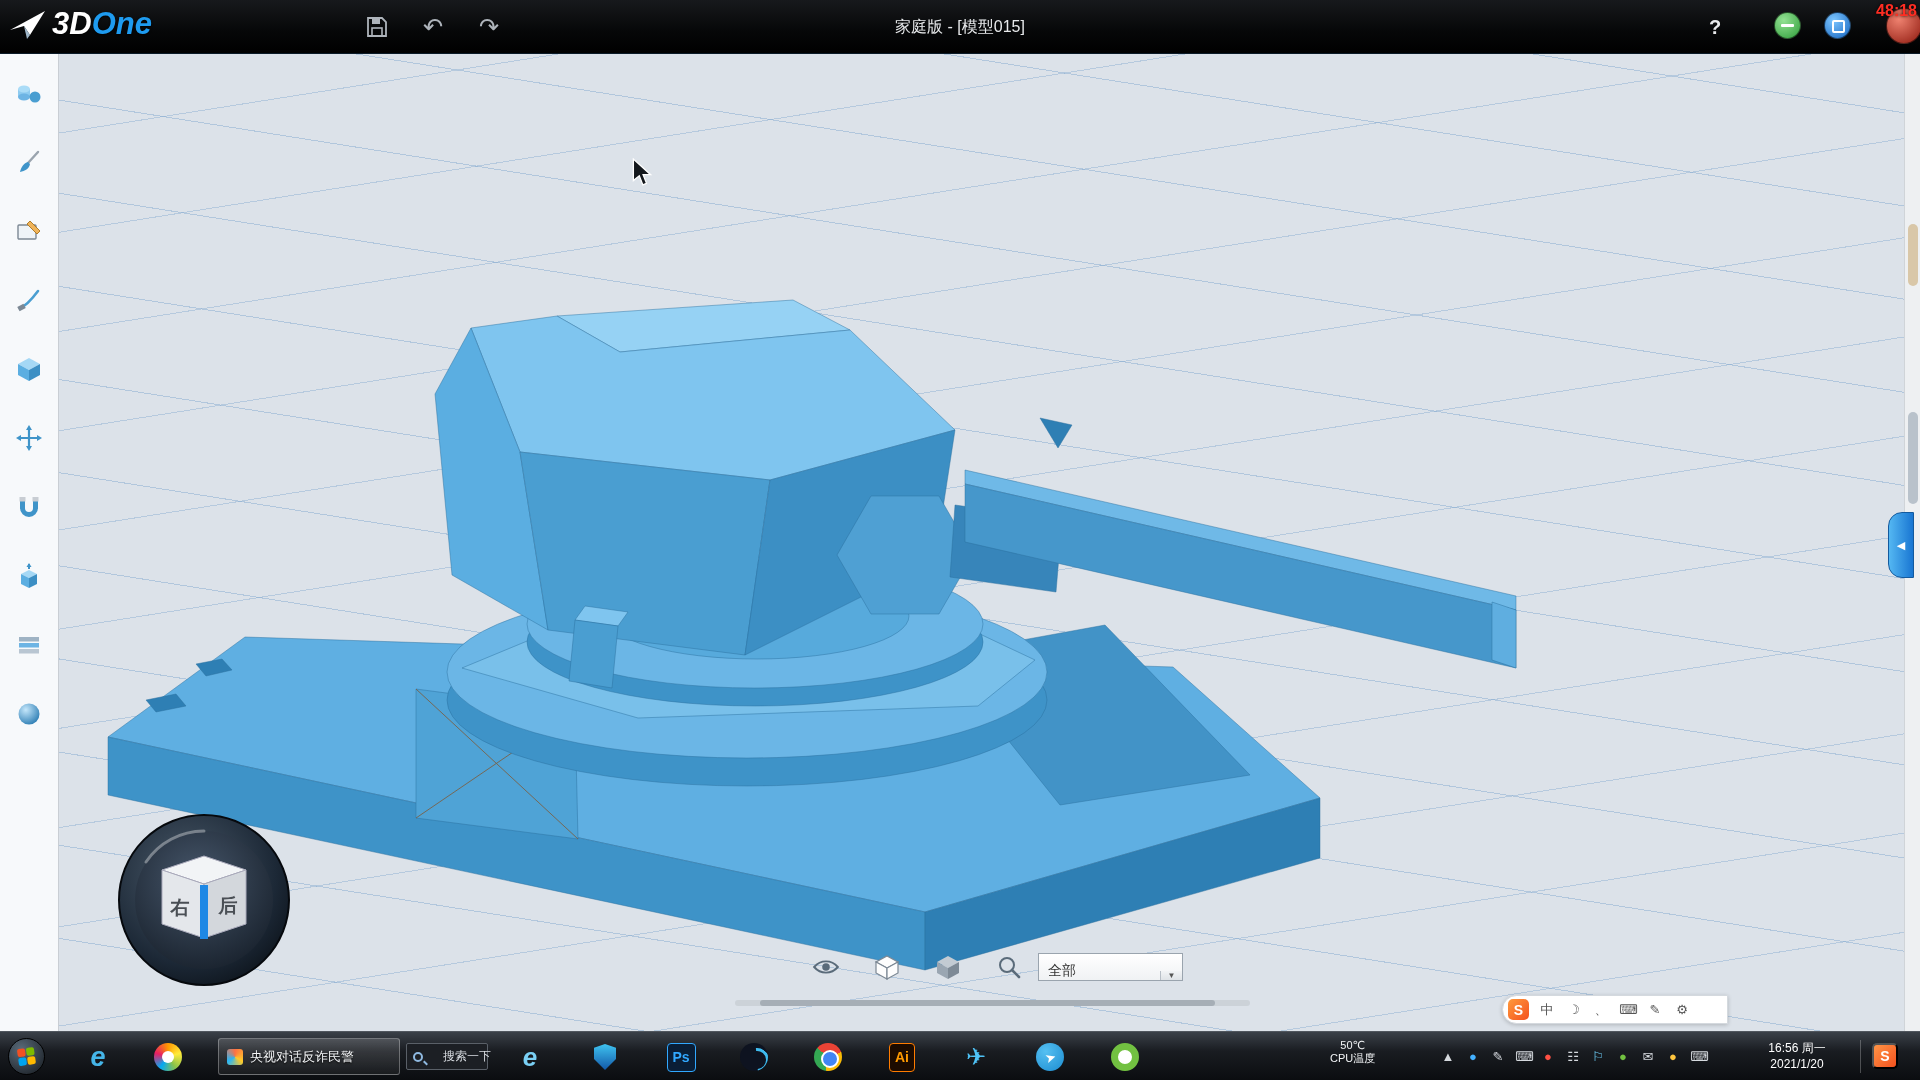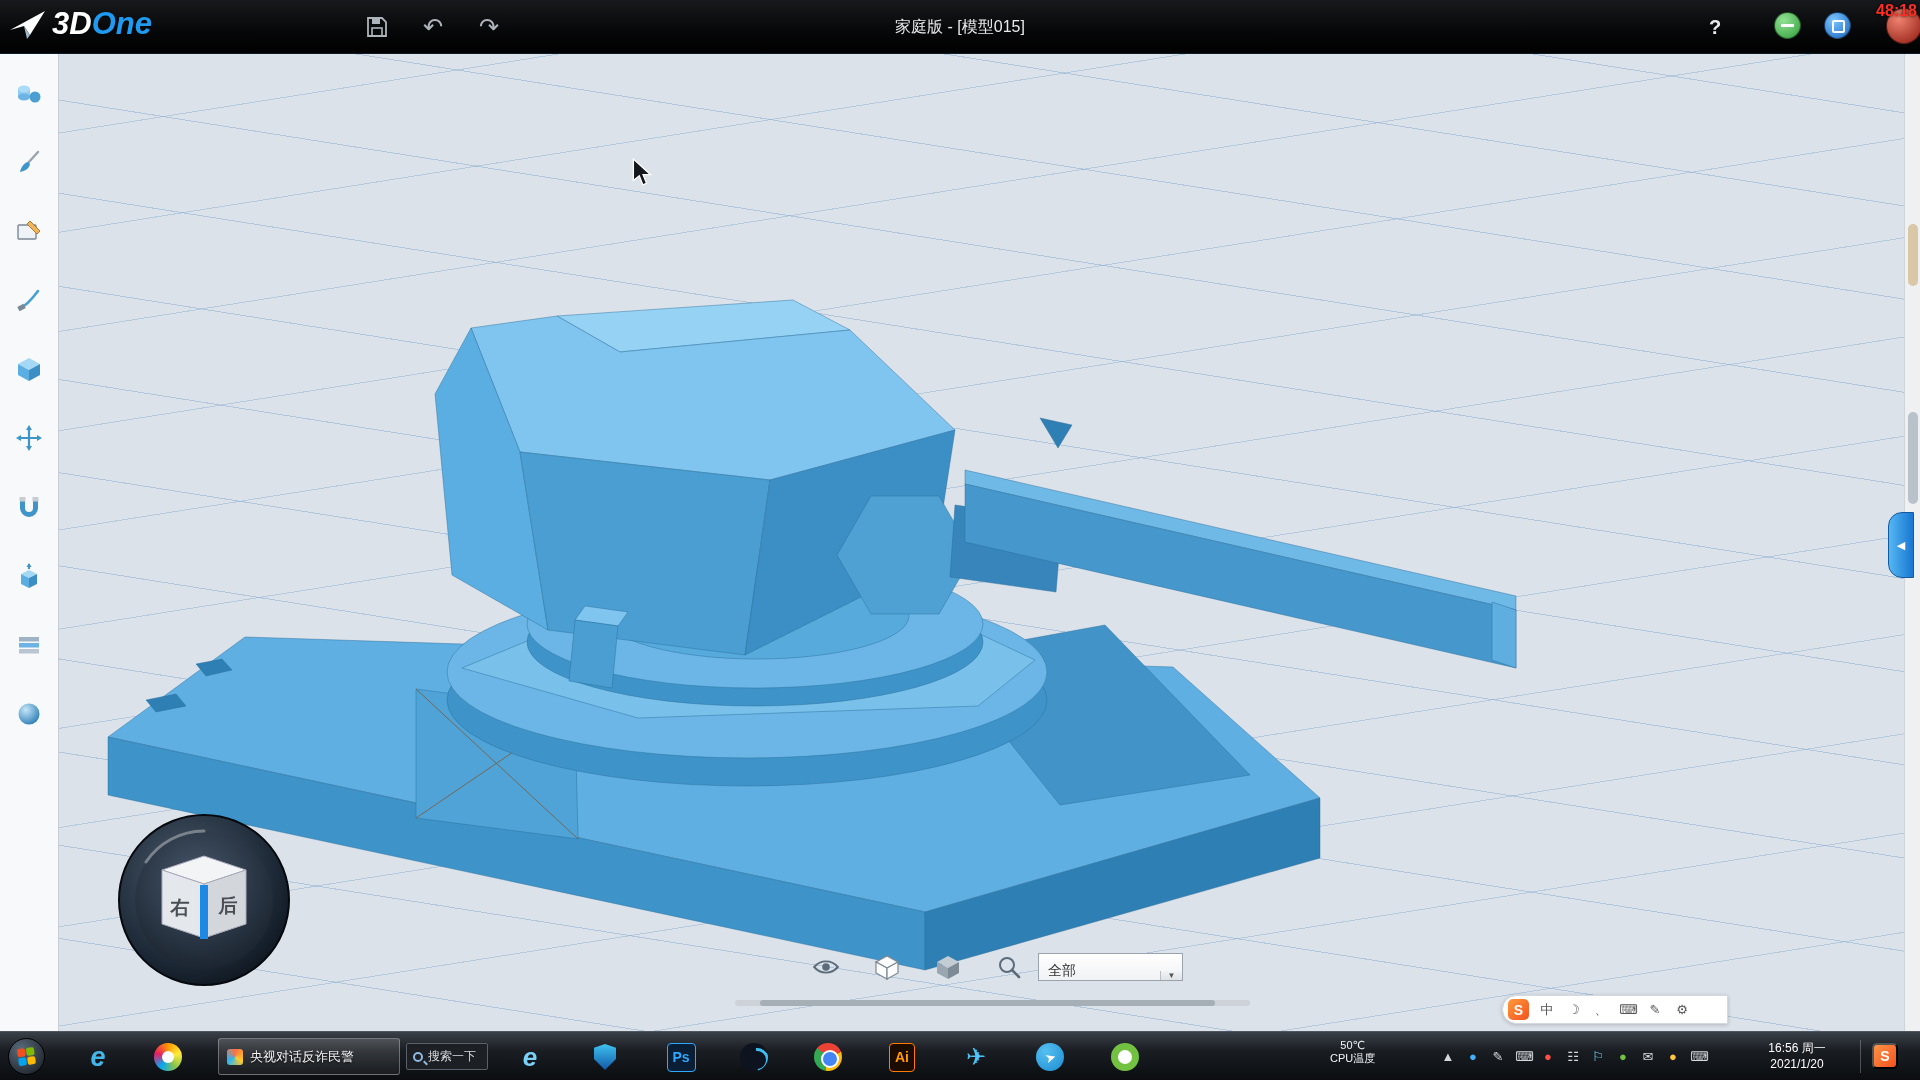--- a/index.html
+++ b/index.html
@@ -141,21 +141,21 @@
   .orb-tg { width:28px; height:28px; border-radius:50%; background:radial-gradient(circle at 35% 30%,#55c0f2,#1c8cd0);
     color:#fff; font-size:13px; display:flex; align-items:center; justify-content:center; }
   .orb-tg span { transform:rotate(-18deg); }
   .orb-360 { width:28px; height:28px; border-radius:50%; border:7px solid #72c141; background:#fff; }
   .taskbtn { position:absolute; left:218px; top:6px; width:182px; height:37px;
     background:linear-gradient(rgba(255,255,255,.16),rgba(255,255,255,.05)); border:1px solid rgba(255,255,255,.3);
     border-radius:3px; display:flex; align-items:center; gap:7px; padding:0 8px; cursor:pointer; }
   .task-fav { width:16px; height:16px; border-radius:3px; background:conic-gradient(#ff7043,#ffca28,#29b6f6,#ff7043); }
   .taskbtn-label { color:#f2f4f6; font-size:13px; white-space:nowrap; overflow:hidden; text-shadow:0 1px 2px #000; }
   .searchbox { position:absolute; left:406px; top:11px; width:82px; height:27px; background:#1c1f24;
-    border:1px solid #5a6068; border-radius:2px; display:flex; align-items:center; gap:5px; padding:0 6px; cursor:text; }
+    border:1px solid #5a6068; border-radius:2px; display:flex; align-items:center; gap:20px; padding:0 6px; cursor:text; }
   .search-ico { width:10px; height:10px; border:2px solid #8fb9e0; border-radius:50%; position:relative; flex:none; }
   .search-ico::after { content:""; position:absolute; left:8px; top:8px; width:5px; height:2px; background:#8fb9e0; transform:rotate(45deg); }
   .search-label { color:#d8dce1; font-size:12px; white-space:nowrap; }
   .cpu { position:absolute; left:1330px; top:7px; color:#f2f4f6; font-size:11px; line-height:13px; text-align:center; }
   .tray { position:absolute; left:1440px; top:0; height:49px; display:flex; align-items:center; gap:9px; }
   .tray-ico { font-size:13px; color:#d6dadf; cursor:pointer; width:16px; text-align:center; }
   .tray-ico:nth-child(2){ color:#44b1ff; } .tray-ico:nth-child(5){ color:#ff5044; }
   .tray-ico:nth-child(7){ color:#6fd3ff; } .tray-ico:nth-child(8){ color:#72c141; }
   .tray-ico:nth-child(10){ color:#ffc63f; }
   .clock { position:absolute; left:1758px; top:8px; width:78px; color:#fff; font-size:12px;

